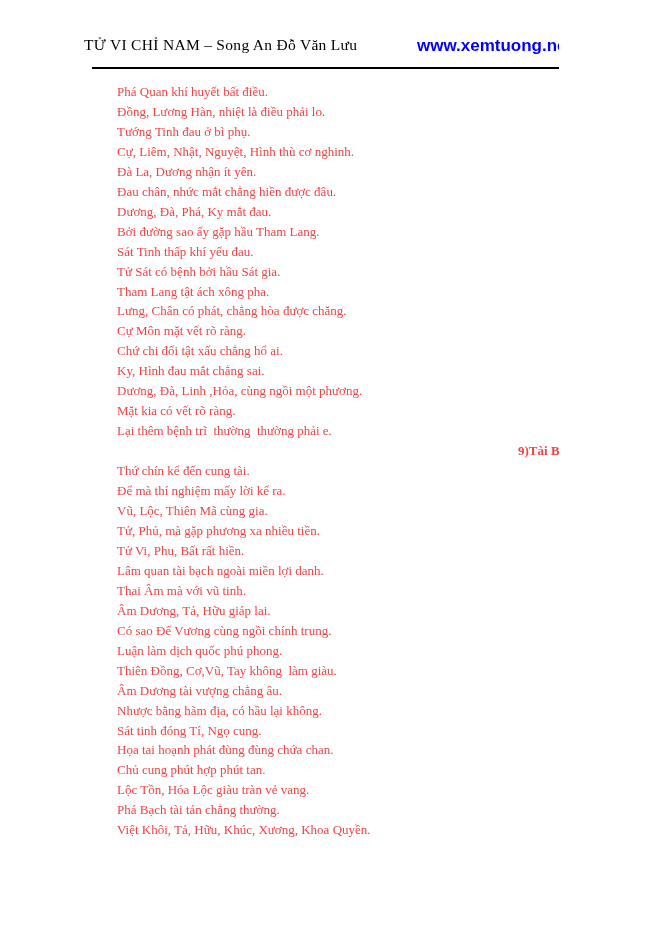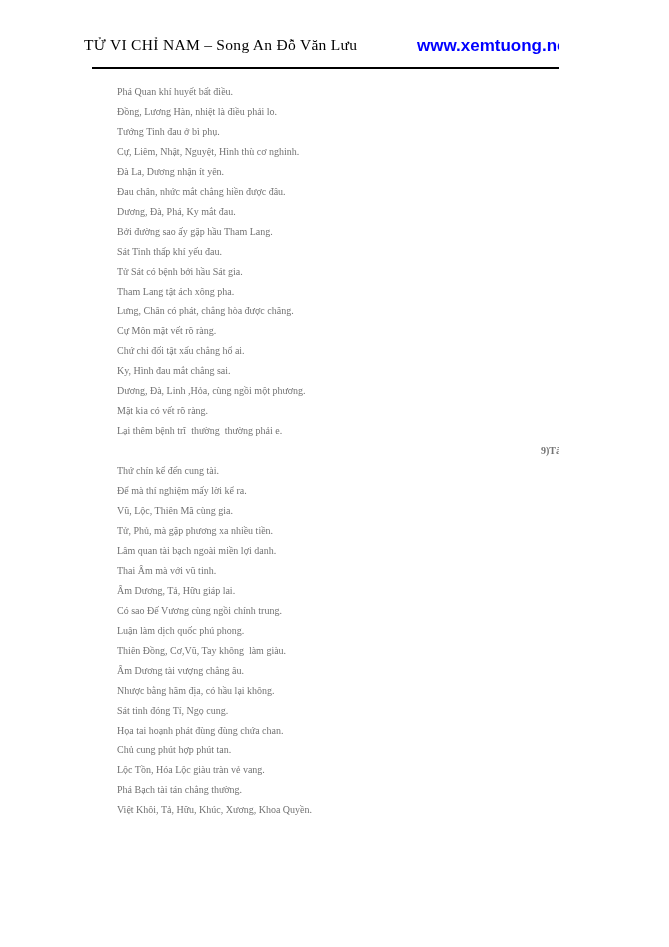--- a/index.html
+++ b/index.html
@@ -46,24 +46,24 @@
   }
   .body-text {
     position: absolute;
     left: 117px;
     top: 82px;
     width: 500px;
   }
   .body-text p {
     margin: 0;
     padding: 0;
-    font-size: 10px;
+    font-size: 13px;
     line-height: 19.95px;
     white-space: pre-wrap;
-    color: #737373;
+    color: #ef4444;
   }
   .body-text p.section-heading {
     font-weight: bold;
     text-align: right;
   }
 </style>
 </head>
 <body>
 
 <div class="page">
@@ -91,20 +91,21 @@
     <p>Chứ chi đối tật xấu chẳng hổ ai.</p>
     <p>Ky, Hình đau mắt chẳng sai.</p>
     <p>Dương, Đà, Linh ,Hỏa, cùng ngồi một phương.</p>
     <p>Mặt kia có vết rõ ràng.</p>
     <p>Lại thêm bệnh trĩ  thường  thường phải e.</p>
     <p class="section-heading">9)Tài Bạch Cung:</p>
     <p>Thứ chín kể đến cung tài.</p>
     <p>Để mà thí nghiệm mấy lời kể ra.</p>
     <p>Vũ, Lộc, Thiên Mã cùng gia.</p>
     <p>Tử, Phủ, mà gặp phương xa nhiều tiền.</p>
+    <p>Tử Vi, Phu, Bất rất hiền.</p>
     <p>Lâm quan tài bạch ngoài miền lợi danh.</p>
     <p>Thai Âm mà với vũ tinh.</p>
     <p>Âm Dương, Tả, Hữu giáp lai.</p>
     <p>Có sao Đế Vương cùng ngồi chính trung.</p>
     <p>Luận làm dịch quốc phú phong.</p>
     <p>Thiên Đồng, Cơ,Vũ, Tay không  làm giàu.</p>
     <p>Âm Dương tài vượng chẳng âu.</p>
     <p>Nhược bằng hãm địa, có hầu lại không.</p>
     <p>Sát tinh đóng Tí, Ngọ cung.</p>
     <p>Họa tai hoạnh phát đùng đùng chứa chan.</p>

